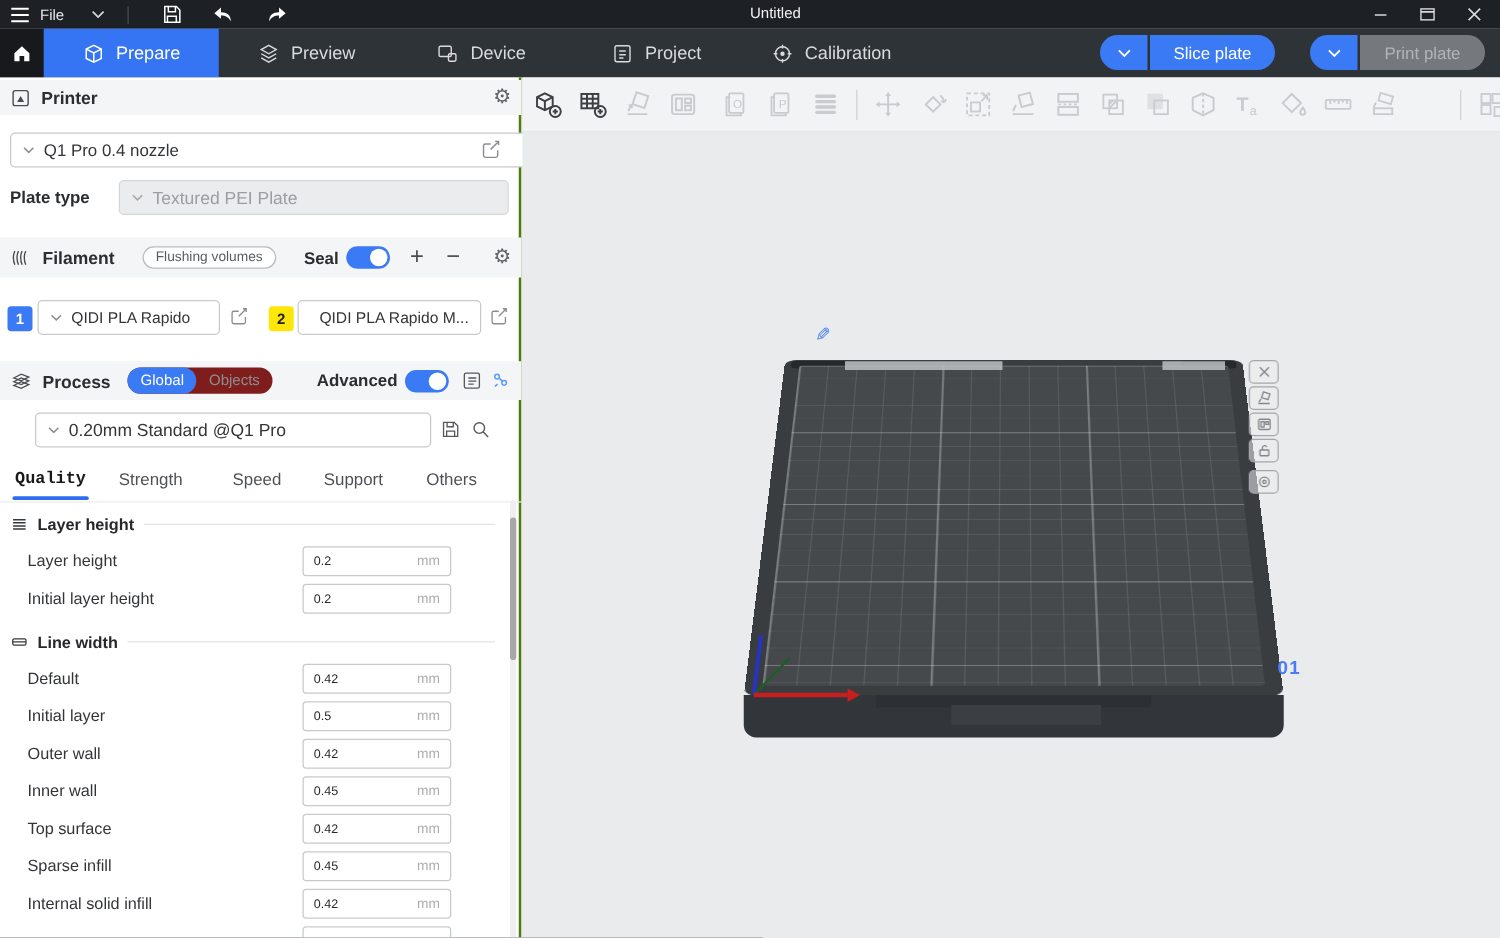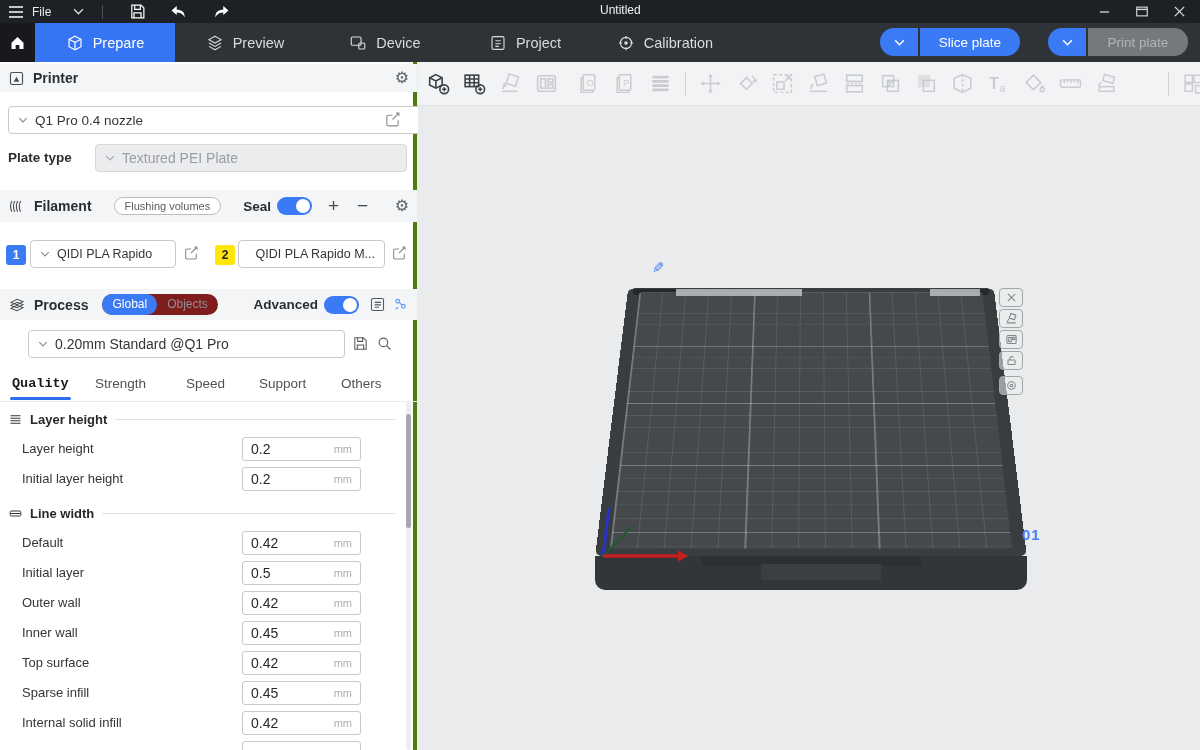--- a/index.html
+++ b/index.html
@@ -24,21 +24,21 @@
   .tb-actions { position:absolute; right:12px; top:5px; height:28px; display:flex; gap:28px; }
   .split-btn { display:flex; }
   .split-chevron { width:38px; height:28px; background:#3b7af5; border-radius:14px 0 0 14px;
                    display:flex; align-items:center; justify-content:center; margin-right:2px; }
   .split-main { width:100px; height:28px; border-radius:0 14px 14px 0; font-size:13.5px;
                 display:flex; align-items:center; justify-content:center; }
   .split-main.blue { background:#3b7af5; color:#fff; }
   .split-main.gray { background:#75797d; color:#b2b5b8; }
 
   
-  .sidebar { position:absolute; left:0; top:62px; width:417px; height:688px; background:#fff; border-right:4px solid #4d7c0f; }
+  .sidebar { position:absolute; left:0; top:62px; width:417px; height:688px; background:#fff; border-right:2px solid #4d7c0f; }
   .sec-header { position:absolute; left:0; width:417px; background:#f4f5f6; display:flex; align-items:center; padding:0 8px; }
   .sec-title { font-size:14px; font-weight:bold; color:#2b2e31; margin-left:8px; }
   .dd { display:flex; align-items:center; gap:7px; border:1px solid #c7c9cc; border-radius:4px; background:#fff;
         height:28px; padding:0 9px; font-size:13.5px; color:#333538; overflow:hidden; white-space:nowrap; }
   .dd.disabled { background:#ebecee; border-color:#d6d7d9; color:#9a9da1; }
   .icon-btn { display:flex; align-items:center; justify-content:center; }
   .gear { font-size:16px; color:#5f6368; line-height:1; }
   .pill-btn { border:1px solid #b9bcc0; border-radius:10px; font-size:11px; color:#595c60; padding:2px 10px; background:#fff; }
   .toggle { width:35px; height:18px; border-radius:9px; background:#3b7af5; position:relative; }
   .toggle .knob { position:absolute; right:2px; top:2px; width:14px; height:14px; border-radius:50%; background:#fff; }
@@ -53,21 +53,21 @@
   .ptab.active::after { content:""; position:absolute; left:-2px; right:-2px; bottom:-9px; height:3px; background:#2f6df0; border-radius:2px; }
   .params { position:absolute; left:0; top:342px; width:404px; bottom:0; overflow:hidden; }
   .psec { display:flex; align-items:center; height:18px; margin:6px 8px 6px 8px; }
   .psec.second { margin-top:10px; }
   .psec-title { font-size:13px; font-weight:bold; color:#26282b; margin-left:7px; }
   .psec-rule { flex:1; height:1px; background:#e3e4e6; margin-left:8px; }
   .prow { position:relative; height:30px; }
   .plabel { position:absolute; left:22px; top:7px; font-size:13px; color:#333538; }
   .pbox { position:absolute; left:242px; top:3px; width:119px; height:24px; border:1px solid #c7c9cc;
           border-radius:3px; background:#fff; display:flex; align-items:center; padding:0 8px; }
-  .pval { font-size:14px; color:#26282b; flex:1; }
+  .pval { font-size:10px; color:#26282b; flex:1; }
   .punit { font-size:11px; color:#abadb0; }
   .vscroll-track { position:absolute; right:2px; top:338px; bottom:0; width:5px; background:#efeff1; border-radius:3px; }
   .vscroll-thumb { position:absolute; right:2px; top:352px; width:5px; height:114px; background:#a6a8ab; border-radius:3px; }
 
   
   .viewport { position:absolute; left:418px; top:62px; width:782px; height:688px; background:#e9ebec; overflow:hidden; }
   .vp-toolbar { position:absolute; left:0; top:0; width:782px; height:44px; background:#f2f3f4;
                 border-bottom:1px solid #e2e3e5; display:flex; align-items:center; padding:0 4px; gap:3px; }
   .tbtn { width:33px; height:38px; display:flex; align-items:center; justify-content:center; border-radius:4px; flex:0 0 auto; }
   .ic-on { color:#3c4043; }

